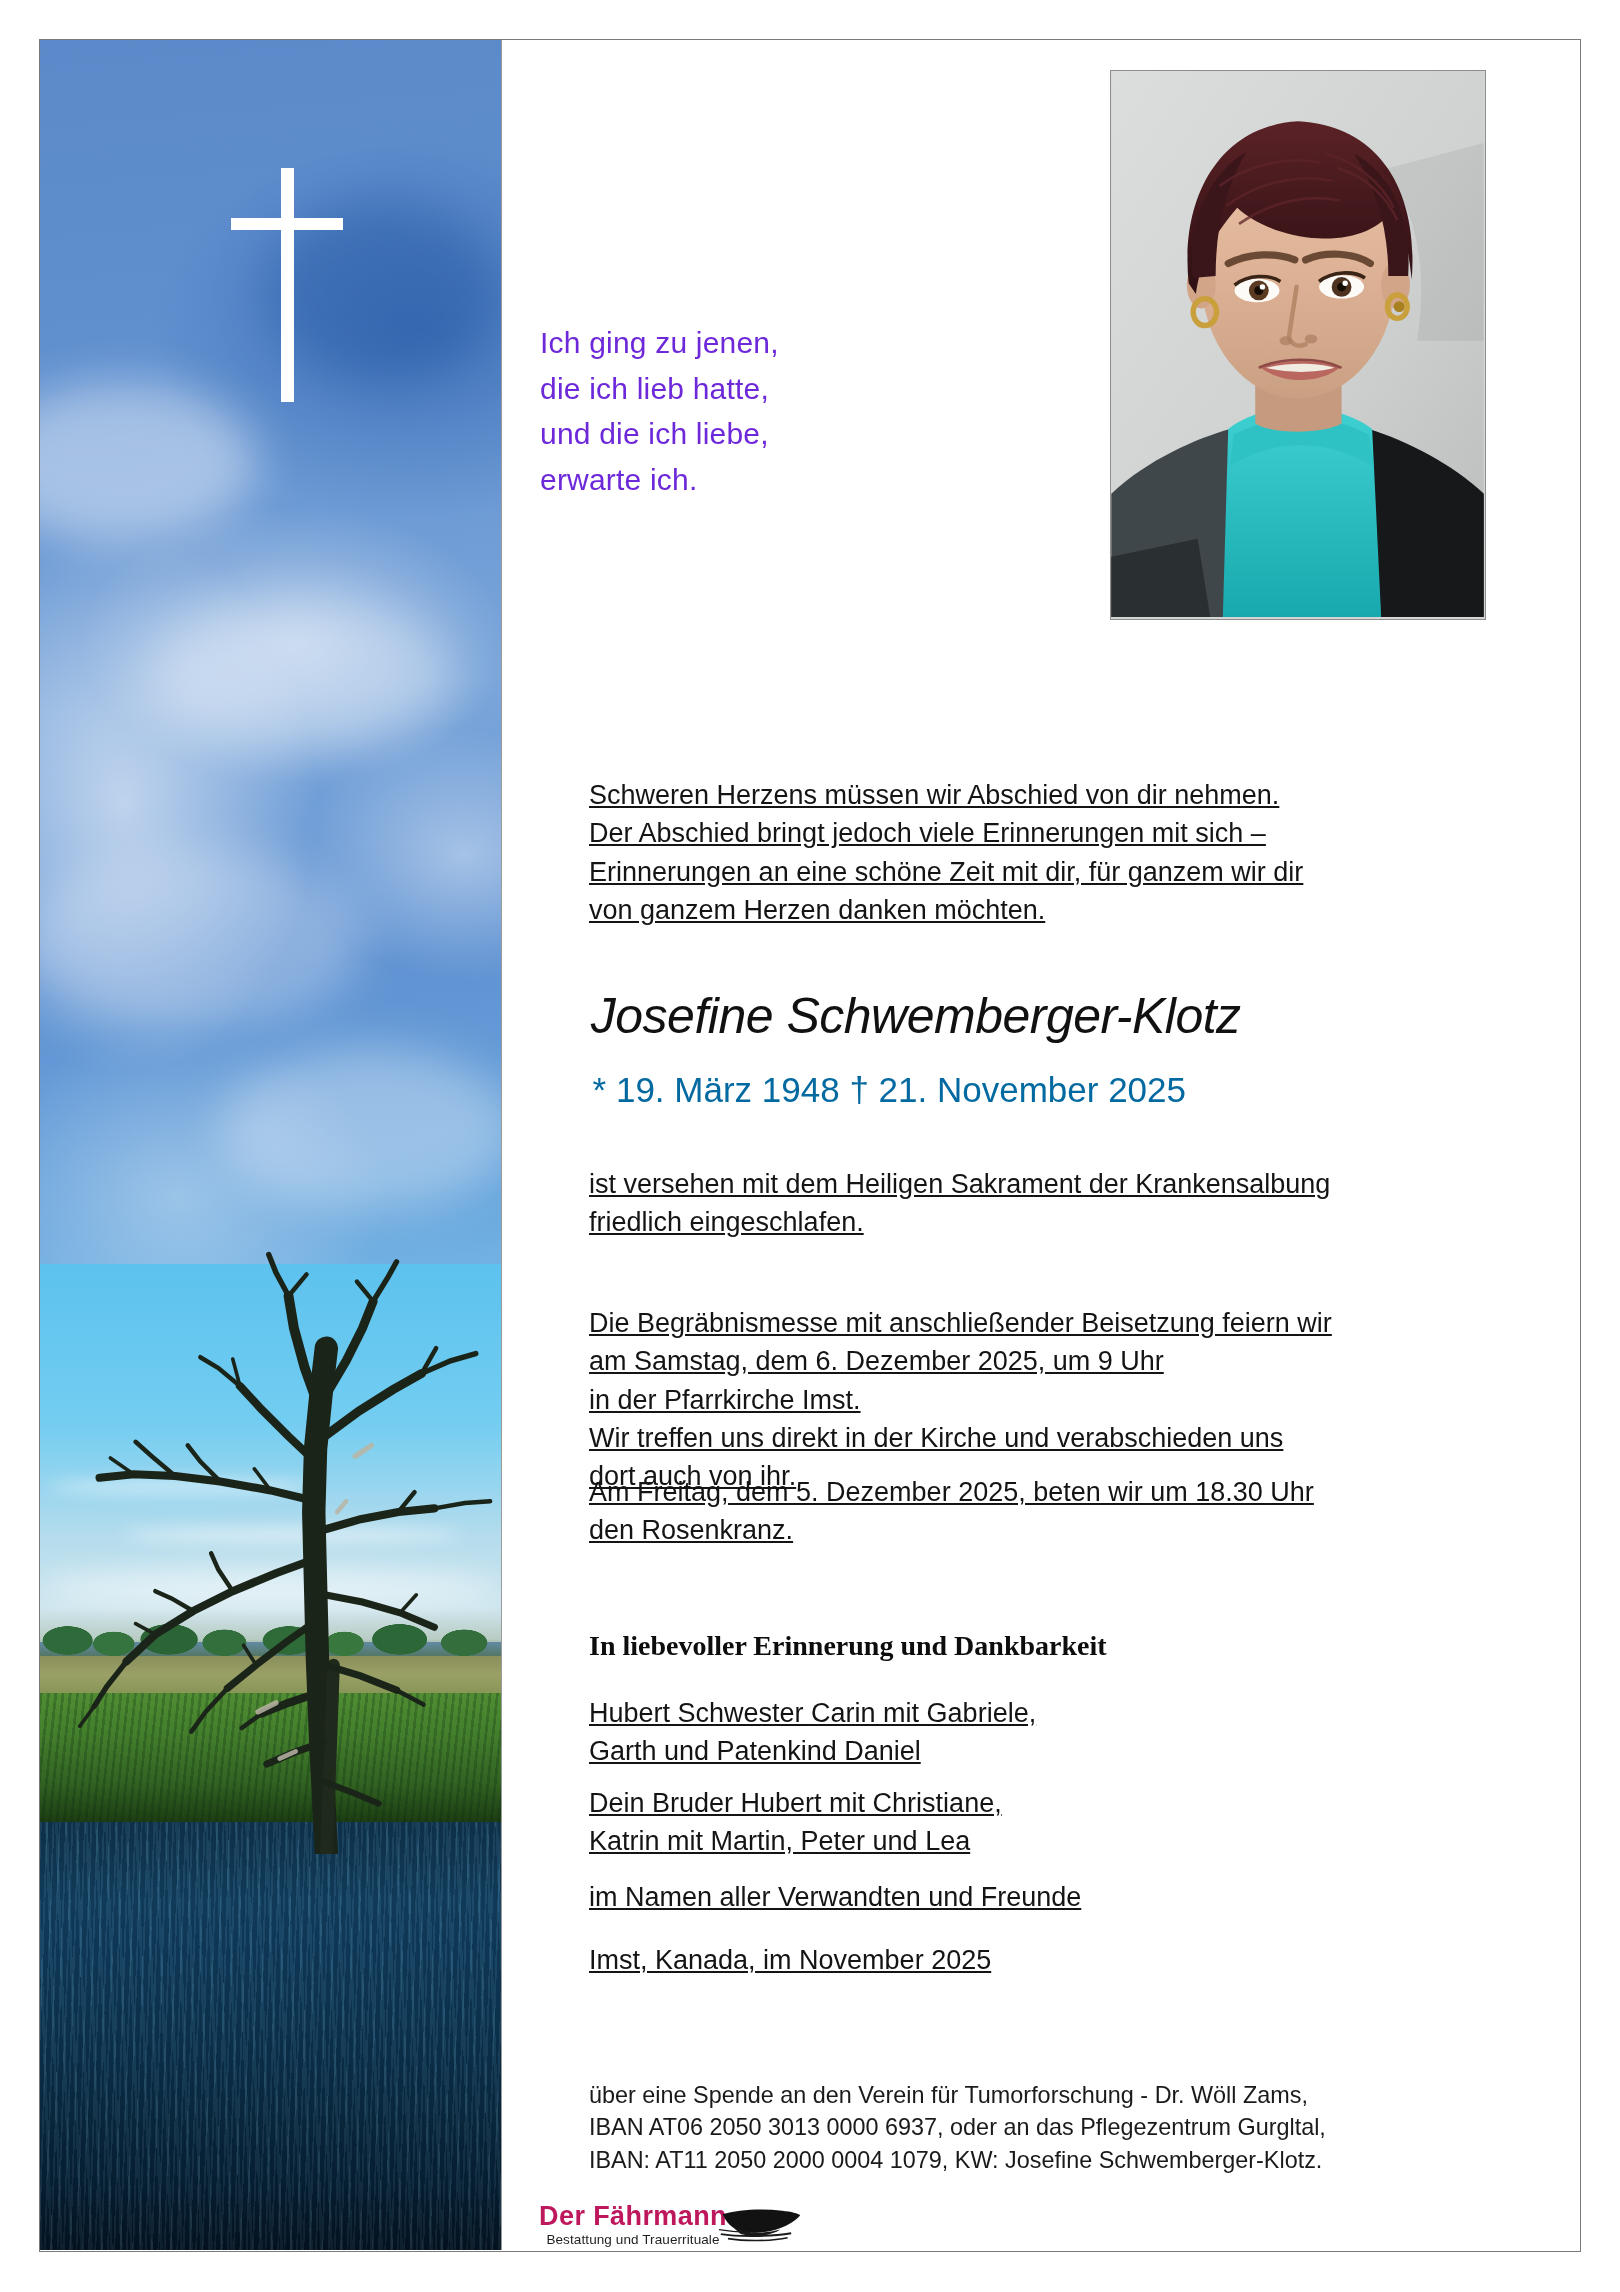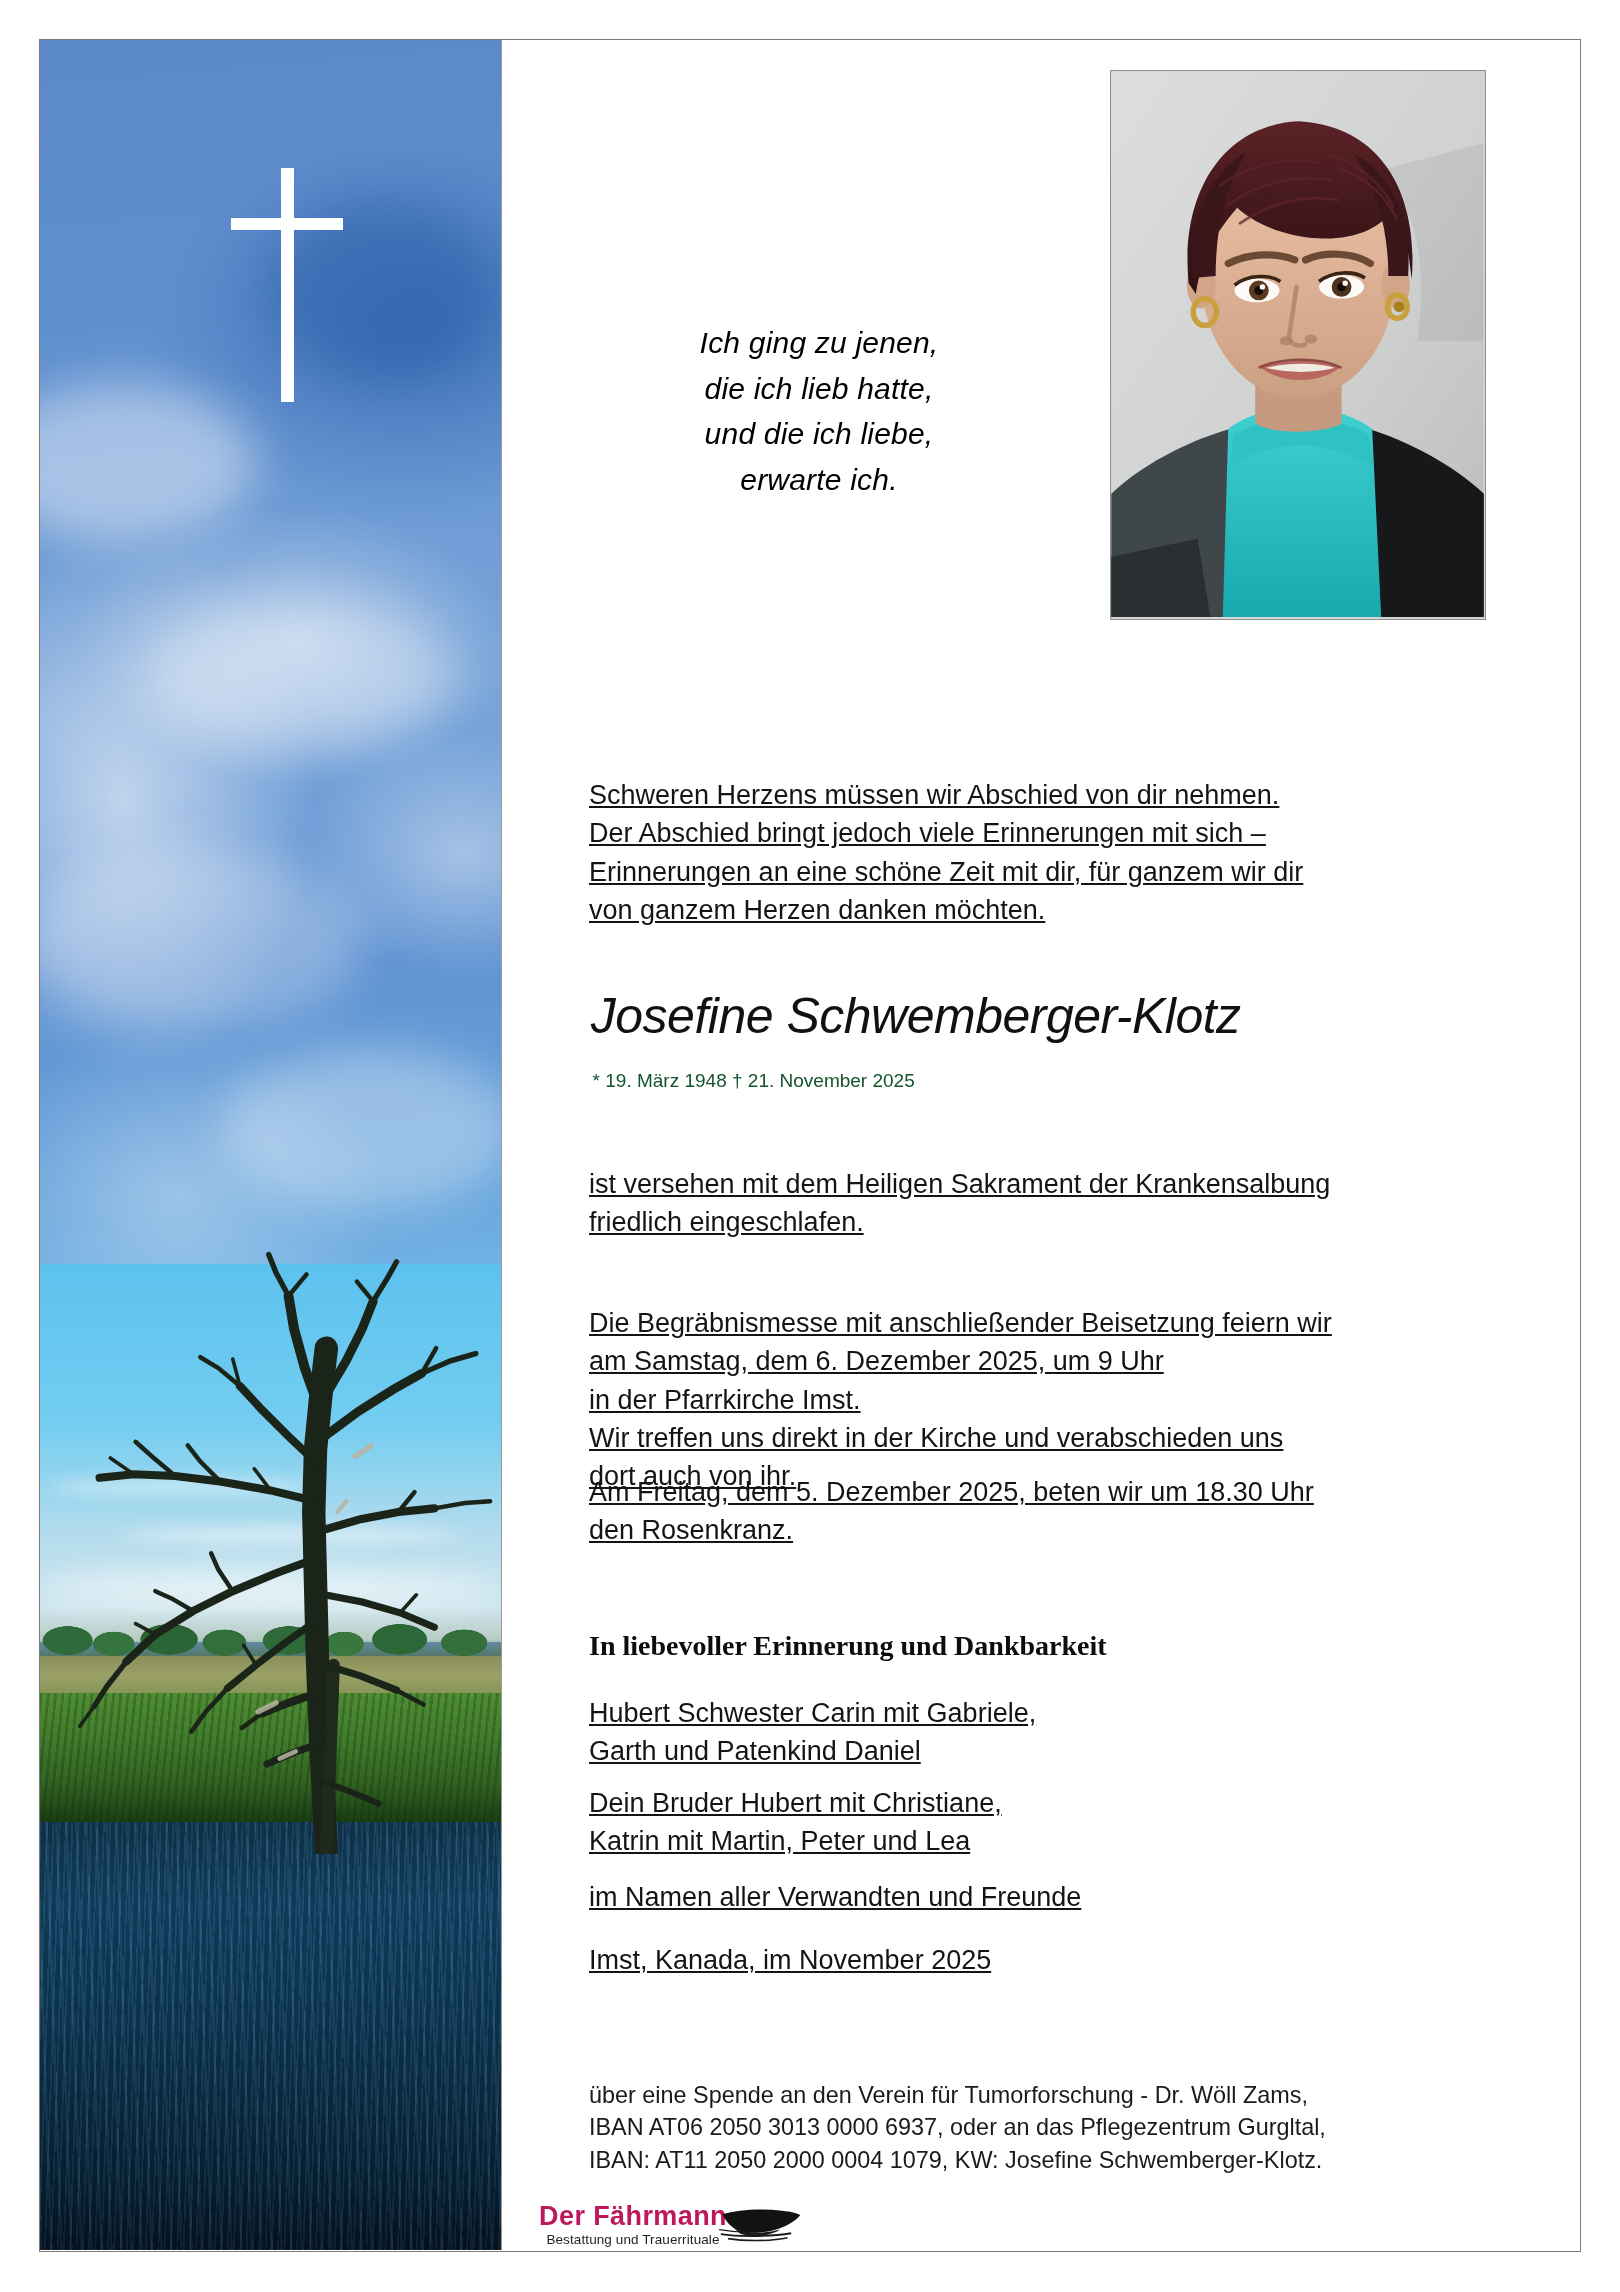--- a/index.html
+++ b/index.html
@@ -171,25 +171,23 @@
     top: 0;
     width: 1040px;
     height: 2210px;
   }
 
   .poem {
     position: absolute;
     left: 0px;
     top: 280px;
     width: 558px;
-    text-align: center;
     font-size: 30px;
-    font-style: italic;
     line-height: 1.52;
-    color: #000000;
+    color: #6d28d9;
     letter-spacing: 0.2px;
   }
   .poem div { white-space: nowrap; }
 
   .body-text {
     position: absolute;
     left: 49px;
     top: 0;
     width: 936px;
     color: #141414;
@@ -211,22 +209,22 @@
     font-style: italic;
     font-weight: 400;
     color: #111;
     letter-spacing: -0.5px;
     white-space: nowrap;
   }
   .dates {
     position: absolute;
     top: 1030px;
     left: 3.6px;
-    font-size: 19px;
-    color: #14532d;
+    font-size: 35px;
+    color: #0369a1;
     white-space: nowrap;
   }
   .p-sacrament { position: absolute; top: 1125px; left: 0; }
   .p-funeral   { position: absolute; top: 1264px; left: 0; }
   .p-rosary    { position: absolute; top: 1433px; left: 0; }
 
   .memory-head {
     position: absolute;
     top: 1590px;
     left: 0;

